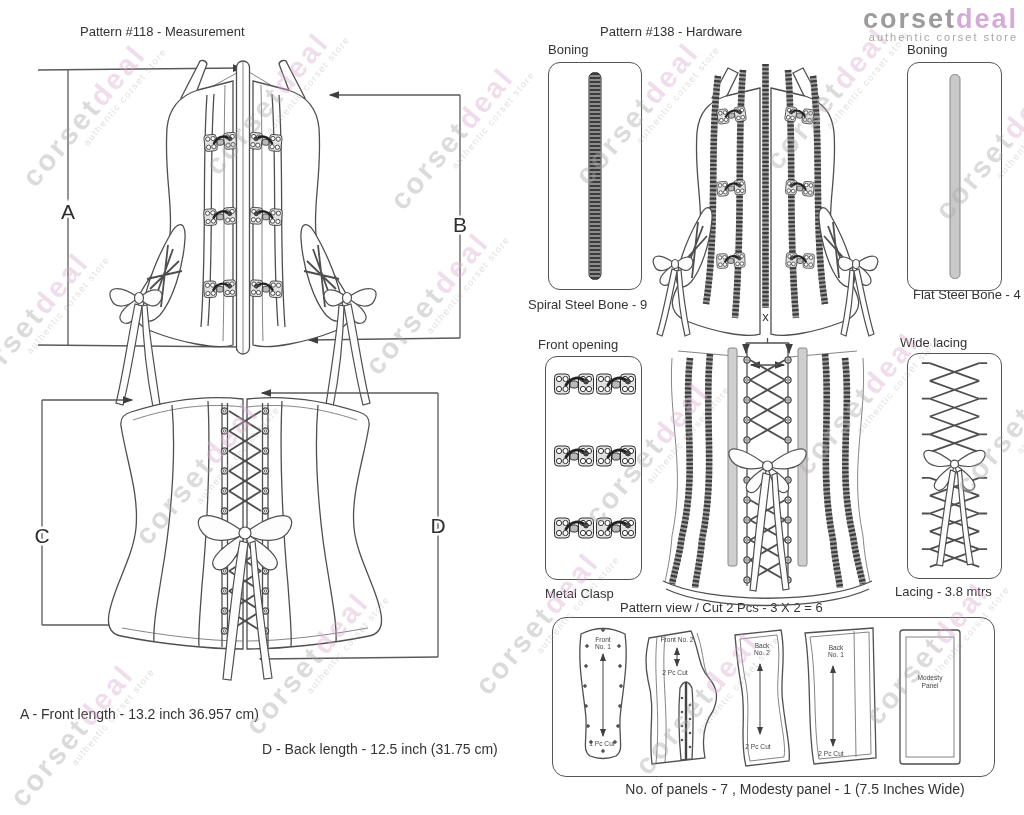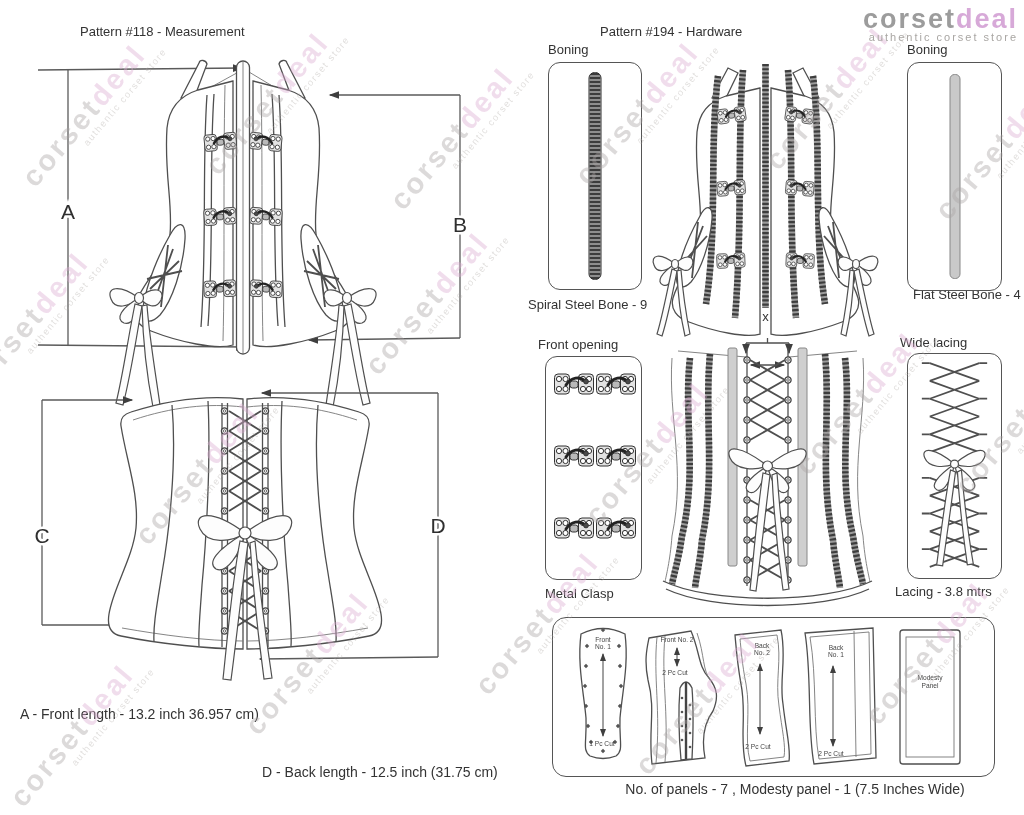--- a/index.html
+++ b/index.html
@@ -66,21 +66,21 @@
         <circle cx="29" cy="18" r="2.6" fill="#fff"></circle>
           <circle cx="35" cy="18" r="2.6" fill="#fff"></circle>
         <rect x="16" y="10" width="8" height="7" rx="2.5" fill="#b9b9b9"></rect>
         <path d="M 12,14 C 17,6 26,5 31,10" fill="none" stroke="#222" stroke-width="3" stroke-linecap="round"></path>
         <circle cx="32" cy="10.5" r="2.4" fill="#4a4a4a"></circle>
       </g>
     </defs>
   </svg>
 
   <div class="abs t13" style="left:80px;top:24px;width:350px;">Pattern #118 -  Measurement</div>
-  <div class="abs t13" style="left:600px;top:24px;width:345px;">Pattern #194 -  Hardware</div>
+  <div class="abs t13" style="left:600px;top:24px;width:345px;">Pattern #138 -  Hardware</div>
 
   <div id="logo">
     <div><span class="logo-a">corset</span><span class="logo-b">deal</span></div>
     <div class="logo-tag">authentic corset store</div>
   </div>
 
   <svg class="abs z2" style="left:20px;top:55px;" width="470" height="348" viewBox="0 0 470 348">
     <g>
       <line class="mln" x1="18" y1="15" x2="222" y2="13" marker-end="url(#arr)"></line>
       <line class="mln" x1="48" y1="15" x2="48" y2="290"></line>
@@ -166,21 +166,21 @@
       <path class="bow" d="M235,150 C267,126 288,129 280,146 C273,161 249,160 235,150 Z"></path>
       <path class="bow" d="M235,150 C206,167 197,180 206,186 C216,191 230,172 235,150 Z"></path>
       <path class="bow" d="M235,150 C264,167 273,180 264,186 C254,191 240,172 235,150 Z"></path>
       <path class="bow" d="M230,158 C222,200 218,250 213,296 L221,297 C227,252 232,204 238,160 Z"></path>
       <path class="bow" d="M240,160 C243,205 248,252 254,296 L262,295 C255,248 249,200 245,158 Z"></path>
       <circle class="bow" cx="235" cy="150" r="6"></circle>
     </g>
   </svg>
 
   <div class="abs t14" style="left:20px;top:706px;">A - Front length - 13.2 inch 36.957 cm)</div>
-  <div class="abs t14" style="left:262px;top:741px;margin-top:23px;">D - Back length - 12.5 inch (31.75 cm)</div>
+  <div class="abs t14" style="left:262px;top:741px;">D - Back length - 12.5 inch (31.75 cm)</div>
 
   <div class="abs t13" style="left:548px;top:42px;width:93px;">Boning</div>
   <div class="panel z2" style="left:548px;top:62px;width:92px;height:226px;">
     <div class="bone spiralbone"></div>
   </div>
   <div class="abs t13" style="left:528px;top:297px;width:133px;">Spiral Steel Bone - 9</div>
 
   <div class="abs t13" style="left:907px;top:42px;width:94px;">Boning</div>
   <div class="panel z2" style="left:907px;top:62px;width:93px;height:227px;">
     <div class="bone flatbone"></div>
@@ -308,20 +308,21 @@
         <path class="bow" d="M47,110 C30,122 22,132 29,136 C37,140 44,124 47,110 Z"></path>
         <path class="bow" d="M47,110 C64,122 72,132 65,136 C57,140 50,124 47,110 Z"></path>
         <path class="bow" d="M43,116 C37,148 33,182 29,212 L35,213 C39,184 44,150 48,118 Z"></path>
         <path class="bow" d="M50,118 C52,152 56,184 60,212 L66,211 C61,182 57,150 54,116 Z"></path>
         <circle class="bow" cx="47" cy="110" r="4"></circle>
       </g>
     </svg>
   </div>
   <div class="abs t13" style="left:895px;top:584px;width:118px;">Lacing - 3.8 mtrs</div>
 
+  <div class="abs t13" style="left:620px;top:600px;width:310px;">Pattern view  /  Cut 2 Pcs - 3 X 2 = 6</div>
   <div class="panel z2" style="left:552px;top:617px;width:441px;height:158px;border-radius:14px;">
     <svg width="441" height="158" viewBox="0 0 441 158">
       <g>
         <path class="outline" d="M28,16 Q50,5 72,16 C76,46 69,76 67,100 C66,124 71,132 63,138 Q50,143 37,138 C29,132 34,124 33,100 C31,76 24,46 28,16 Z"></path>
         <use href="#dm" x="34" y="28"></use>
           <use href="#dm" x="33" y="48"></use>
           <use href="#dm" x="32" y="68"></use>
           <use href="#dm" x="33" y="88"></use>
         <use href="#dm" x="35" y="108"></use>
           <use href="#dm" x="38" y="124"></use>

